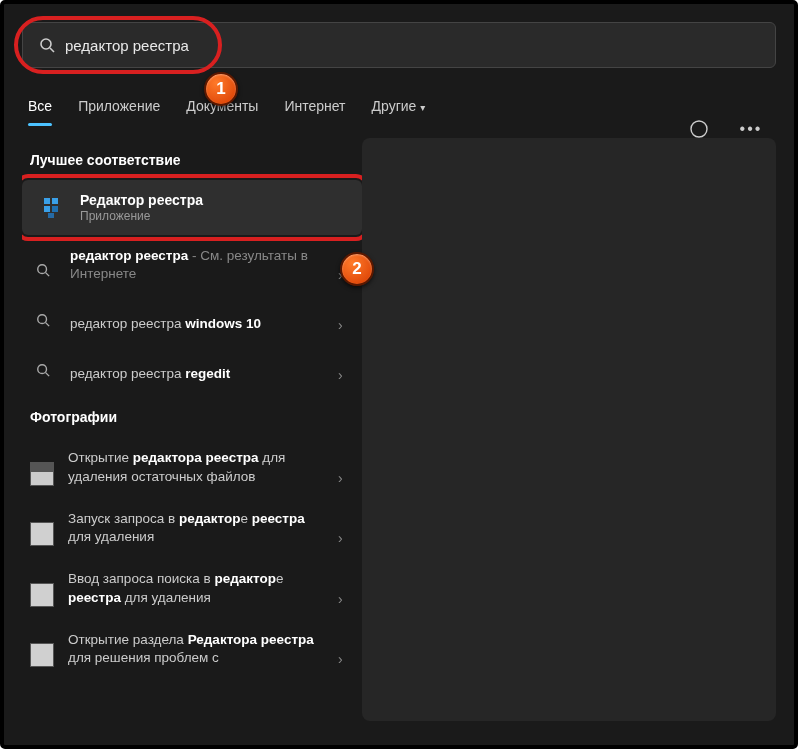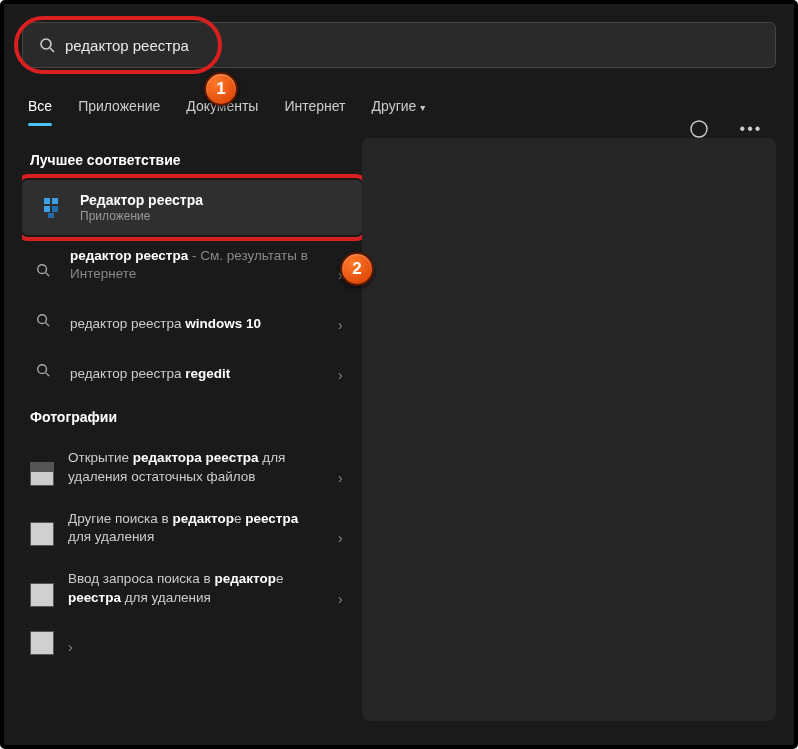--- a/index.html
+++ b/index.html
@@ -135,32 +135,33 @@
       <div class="section-title">Фотографии</div>
 
       <div class="result">
         <div class="thumb" style="background:linear-gradient(#555 40%,#ccc 40%)"></div>
         <div class="res-text"><span>Открытие </span><b>редактора реестра</b><span> для удаления остаточных файлов</span></div>
         <div class="res-arrow">›</div>
       </div>
 
       <div class="result">
         <div class="thumb"></div>
-        <div class="res-text"><span>Другие поиска в </span><b>редактор</b><span>е </span><b>реестра</b><span> для удаления</span></div>
+        <div class="res-text"><span>Запуск запроса в </span><b>редактор</b><span>е </span><b>реестра</b><span> для удаления</span></div>
         <div class="res-arrow">›</div>
       </div>
 
       <div class="result">
         <div class="thumb"></div>
         <div class="res-text"><span>Ввод запроса поиска в </span><b>редактор</b><span>е </span><b>реестра</b><span> для удаления</span></div>
         <div class="res-arrow">›</div>
       </div>
 
       <div class="result">
         <div class="thumb"></div>
+        <div class="res-text"><span>Открытие раздела </span><b>Редактора реестра</b><span> для решения проблем с</span></div>
         <div class="res-arrow">›</div>
       </div>
 
     </div>
     <div class="right-col"></div>
   </div>
 
   <div class="badge badge-1">
       <span>1</span>
     </div>

